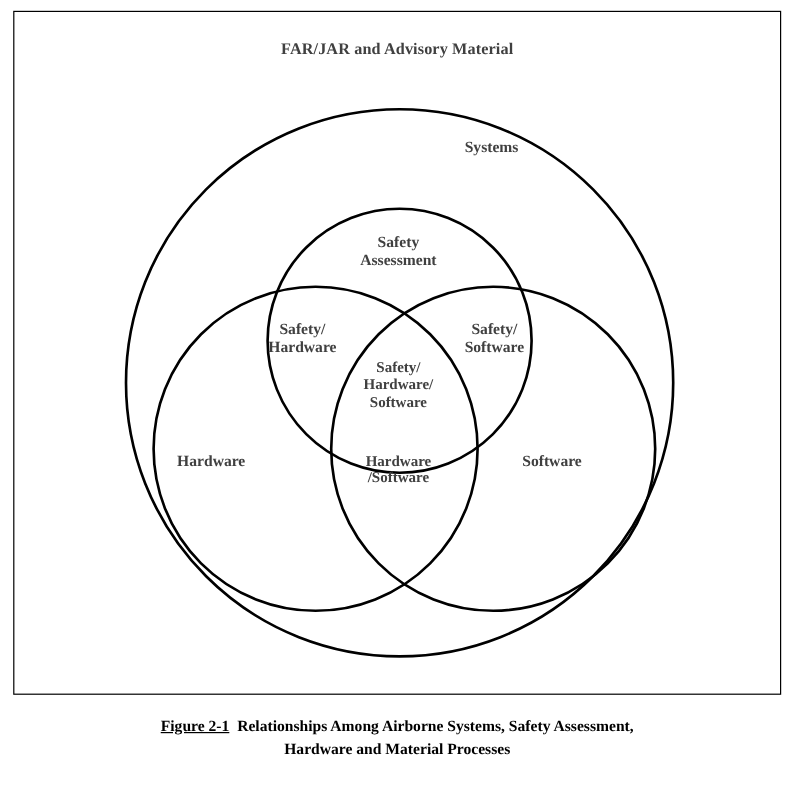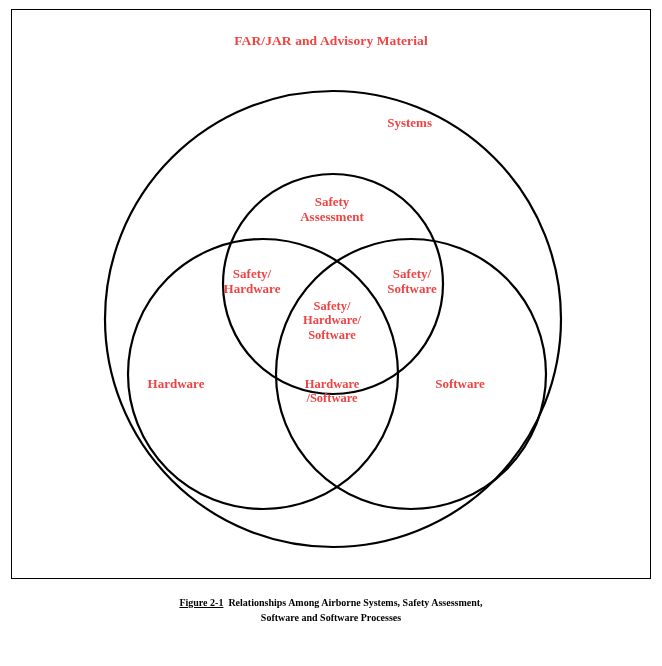--- a/index.html
+++ b/index.html
@@ -42,40 +42,40 @@
   svg.venn circle {
     fill: none;
     stroke: #000000;
     stroke-width: 2.2;
   }
   .lbl {
     position: absolute;
     text-align: center;
     font-weight: bold;
     line-height: 1.15;
-    color: #ef4444;
+    color: #404040;
     white-space: pre-line;
   }
   .lbl-top {
     font-size: 13.5px;
     letter-spacing: 0.1px;
   }
   .lbl-main {
     font-size: 13px;
   }
   .lbl-small {
     font-size: 12.5px;
   }
   .caption {
     position: absolute;
     left: 11px;
     top: 596px;
     width: 640px;
     text-align: center;
-    font-size: 10px;
+    font-size: 13px;
     font-weight: bold;
     line-height: 1.45;
   }
   .caption .figno {
     text-decoration: underline;
   }
 </style>
 </head>
 <body>
 
@@ -109,16 +109,16 @@
 
   <div class="lbl lbl-main" style="left:106px; top:377px; width:140px;">Hardware</div>
 
   <div class="lbl lbl-main" style="left:390px; top:377px; width:140px;">Software</div>
 
   <div class="lbl lbl-small" style="left:272px; top:377px; width:120px;">Hardware
 /Software</div>
 
   <div class="caption">
     <span class="figno">Figure 2-1</span><span>&nbsp;&nbsp;</span><span>Relationships Among Airborne Systems, Safety Assessment,</span><br>
-    <span>Software and Software Processes</span>
+    <span>Hardware and Material Processes</span>
   </div>
 
 </div>
 
 </body></html>

